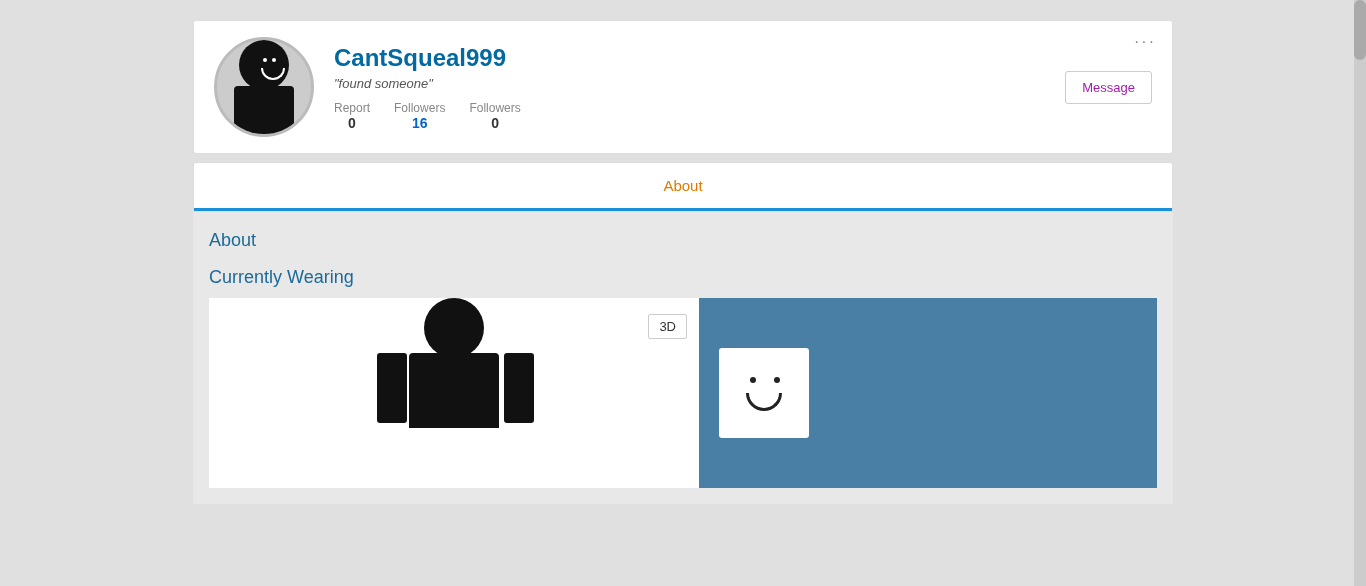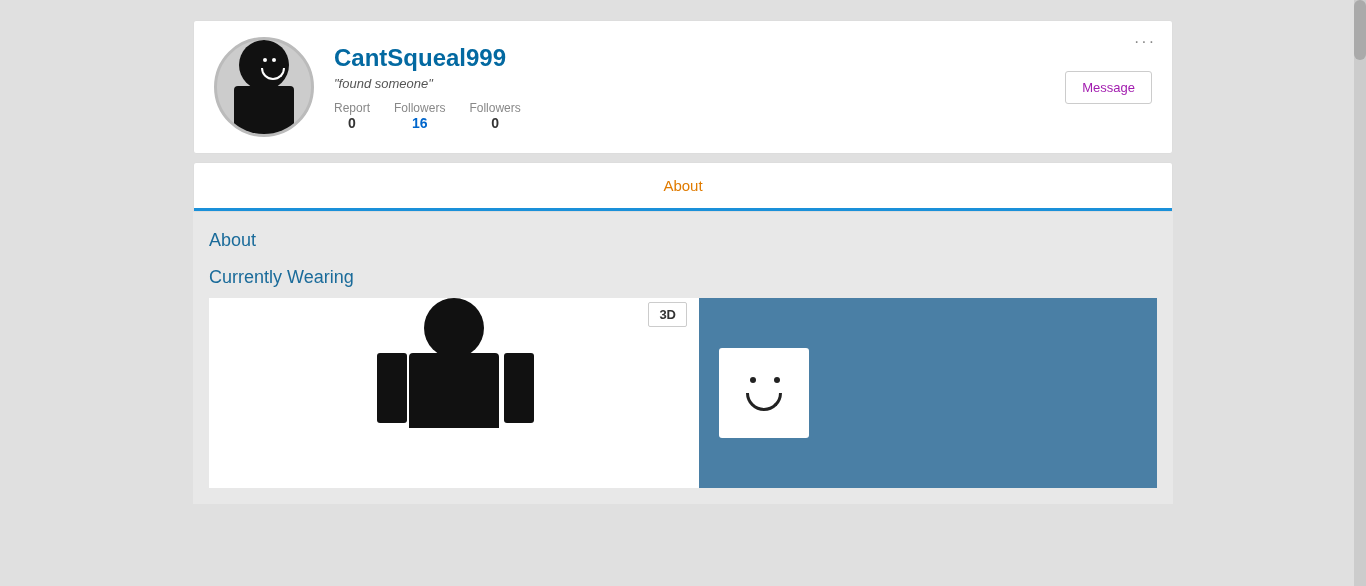--- a/index.html
+++ b/index.html
@@ -219,30 +219,29 @@
       width: 490px;
       min-height: 190px;
       position: relative;
       display: flex;
       align-items: center;
       justify-content: center;
       flex-shrink: 0;
     }
     .btn-3d {
       position: absolute;
-      top: 4px;
+      top: 16px;
       right: 12px;
       padding: 4px 10px;
       border: 1px solid #ccc;
       background: #fff;
       color: #333;
       font-size: 13px;
       cursor: pointer;
       border-radius: 2px;
-      font-weight: bold;
     }
     .avatar-3d-figure {
       position: relative;
       width: 160px;
       height: 190px;
     }
     .fig-head {
       width: 60px;
       height: 60px;
       background: #111;

